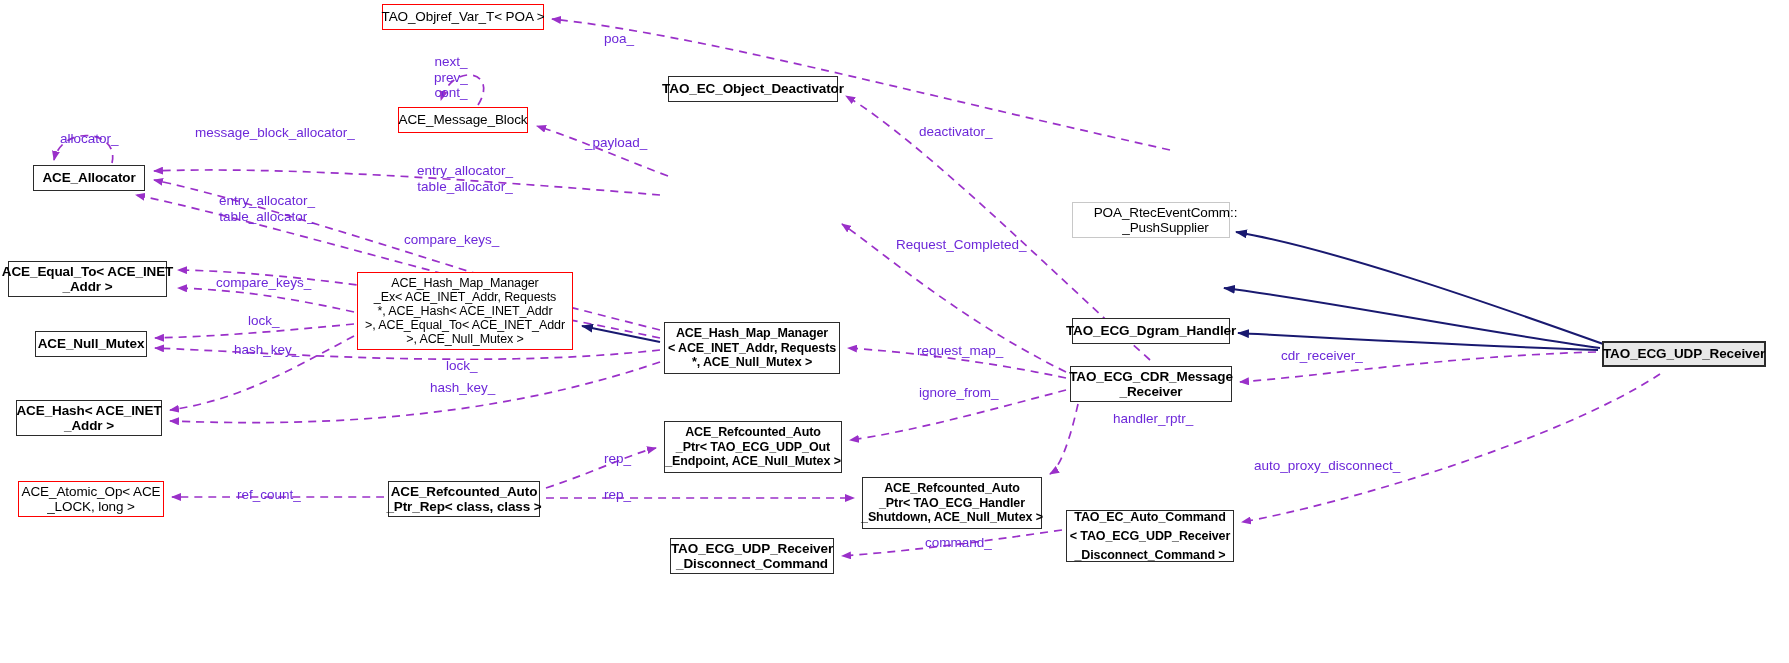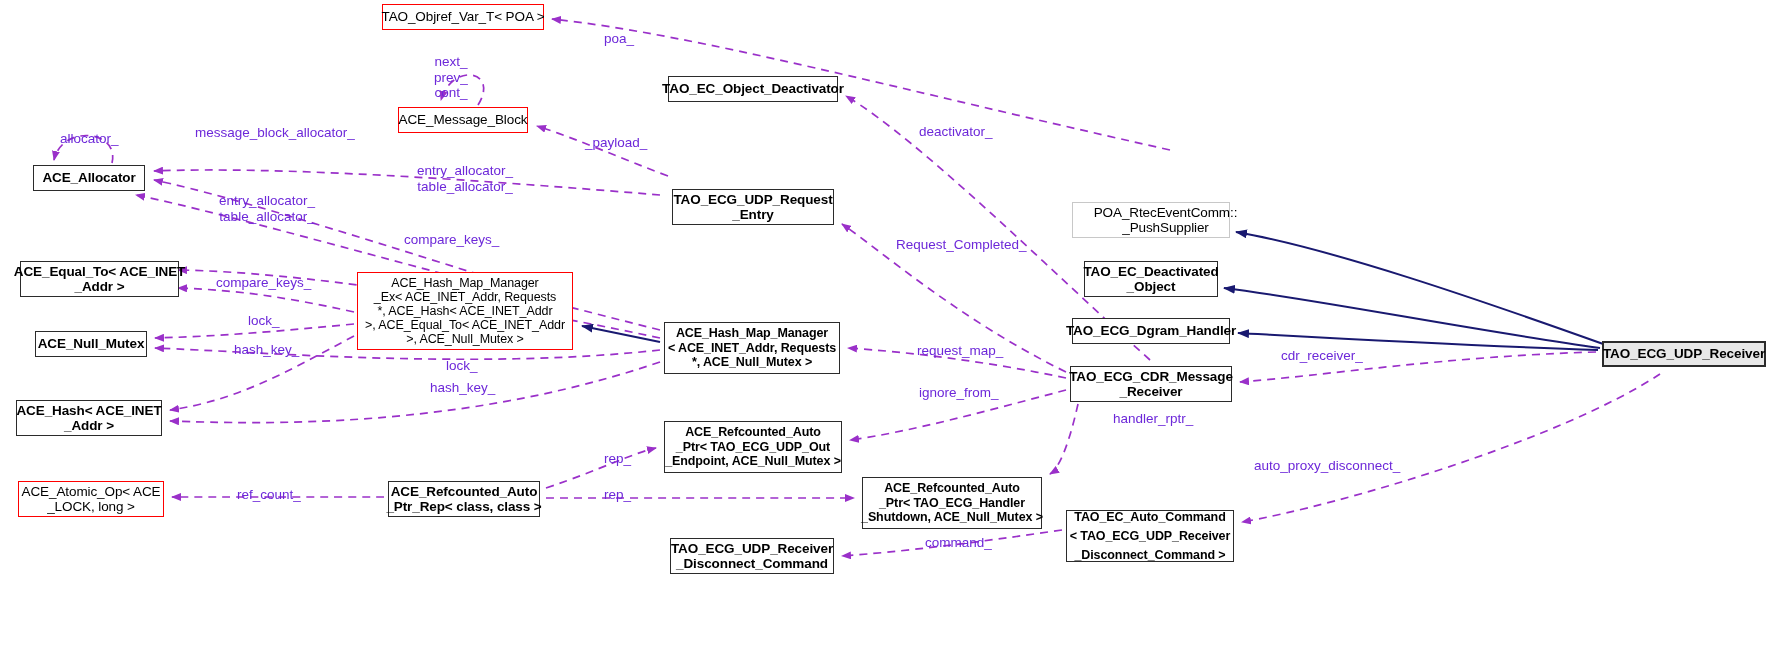--- a/index.html
+++ b/index.html
@@ -123,28 +123,24 @@
       <path d="M 1600,348 C 1470,330 1320,300 1224,288"></path>
 
       <path d="M 1598,350 C 1470,346 1330,338 1238,333"></path>
     </g>
   </svg>
 
   <div class="node red" style="left:382px;top:4px;width:162px;height:26px;">TAO_Objref_Var_T&lt; POA &gt;</div>
   <div class="node red" style="left:398px;top:107px;width:130px;height:26px;">ACE_Message_Block</div>
   <div class="node black" style="left:668px;top:76px;width:170px;height:26px;">TAO_EC_Object_Deactivator</div>
   <div class="node black" style="left:33px;top:165px;width:112px;height:26px;">ACE_Allocator</div>
-  <div class="node black" style="left:672px;top:189px;width:162px;height:36px;">TAO_ECG_UDP_Request
-_Entry</div>
   <div class="node gray" style="left:1072px;top:202px;width:158px;height:36px;padding-left:32px;">POA_RtecEventComm::
 _PushSupplier</div>
-  <div class="node black" style="left:20px;top:261px;width:159px;height:36px;">ACE_Equal_To&lt; ACE_INET
+  <div class="node black" style="left:8px;top:261px;width:159px;height:36px;">ACE_Equal_To&lt; ACE_INET
 _Addr &gt;</div>
-  <div class="node black" style="left:1084px;top:261px;width:134px;height:36px;">TAO_EC_Deactivated
-_Object</div>
   <div class="node red" style="left:357px;top:272px;width:216px;height:78px;font-size:12.5px;line-height:14px;">ACE_Hash_Map_Manager
 _Ex&lt; ACE_INET_Addr, Requests
 *, ACE_Hash&lt; ACE_INET_Addr
 &gt;, ACE_Equal_To&lt; ACE_INET_Addr
 &gt;, ACE_Null_Mutex &gt;</div>
   <div class="node black" style="left:35px;top:331px;width:112px;height:26px;">ACE_Null_Mutex</div>
   <div class="node black" style="left:1072px;top:318px;width:158px;height:26px;">TAO_ECG_Dgram_Handler</div>
   <div class="node black" style="left:664px;top:322px;width:176px;height:52px;font-size:12.5px;line-height:14.5px;">ACE_Hash_Map_Manager
 &lt; ACE_INET_Addr, Requests
 *, ACE_Null_Mutex &gt;</div>

